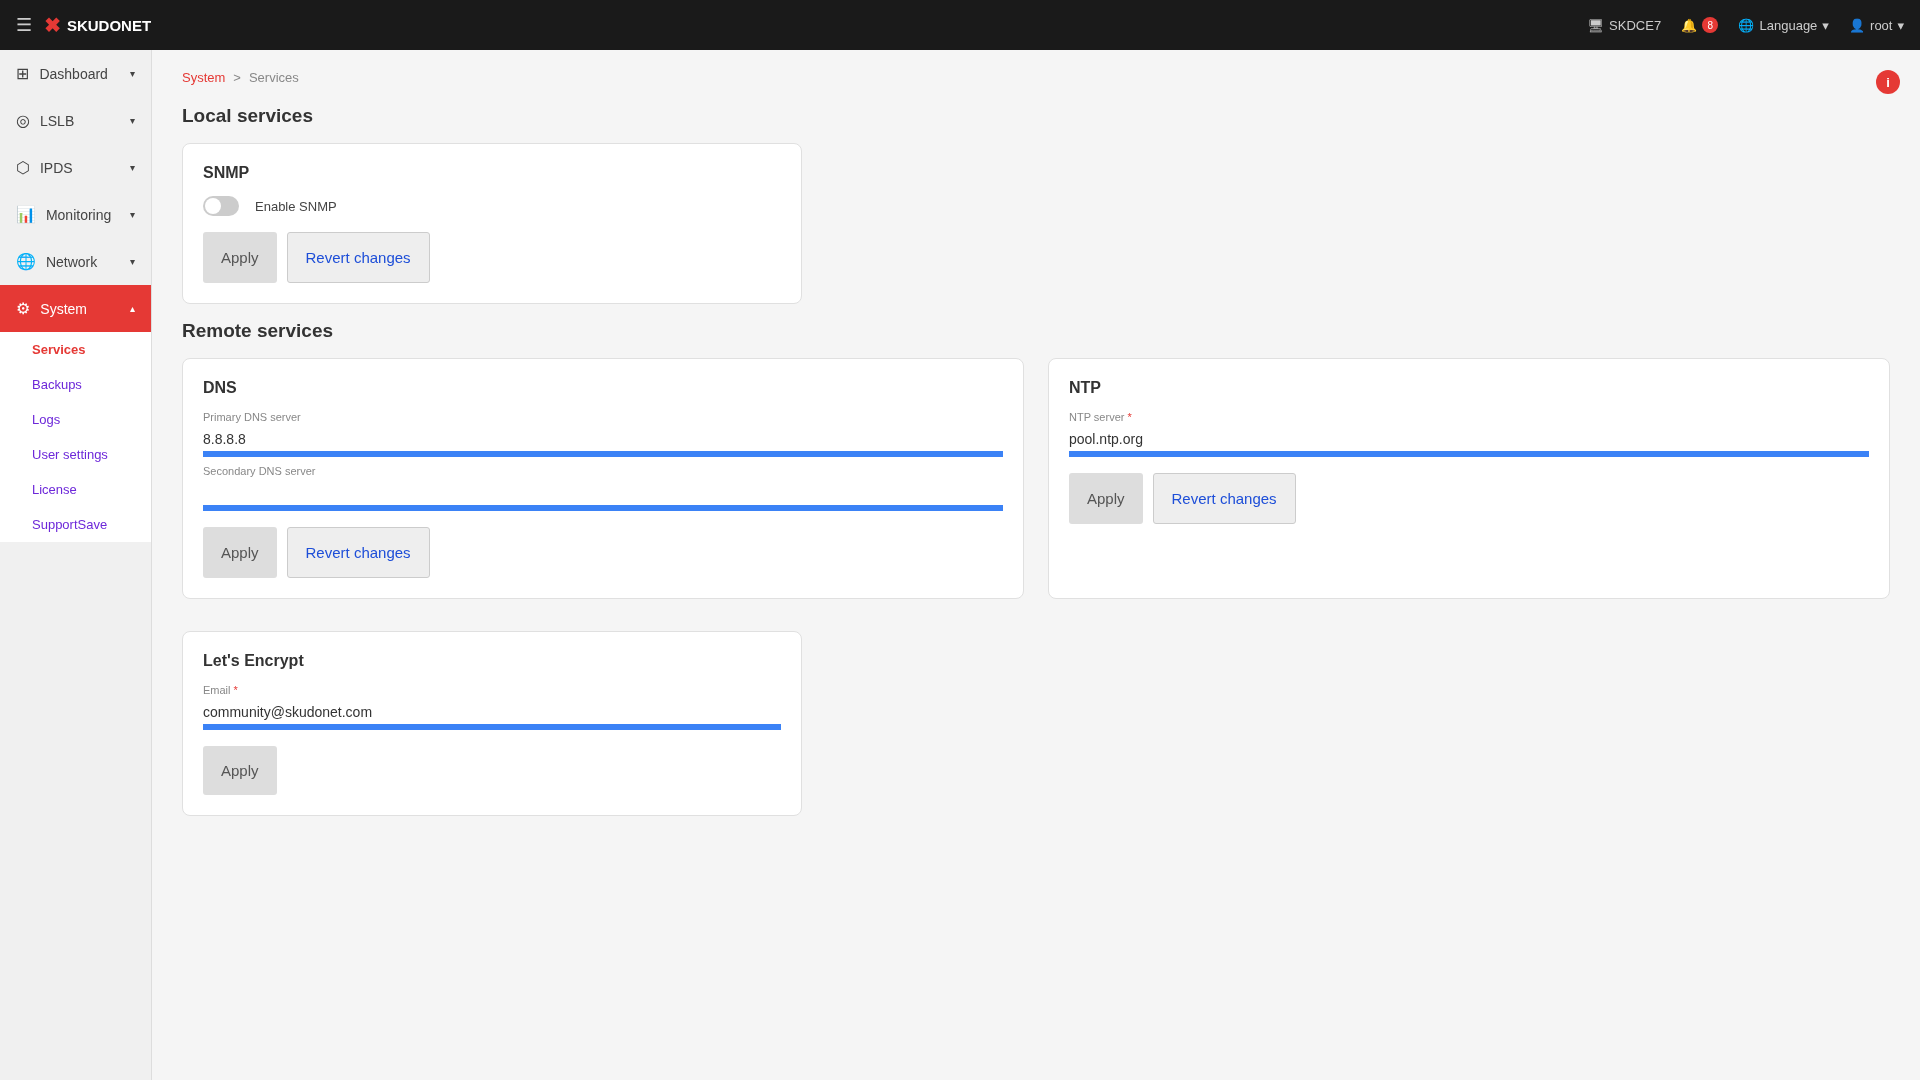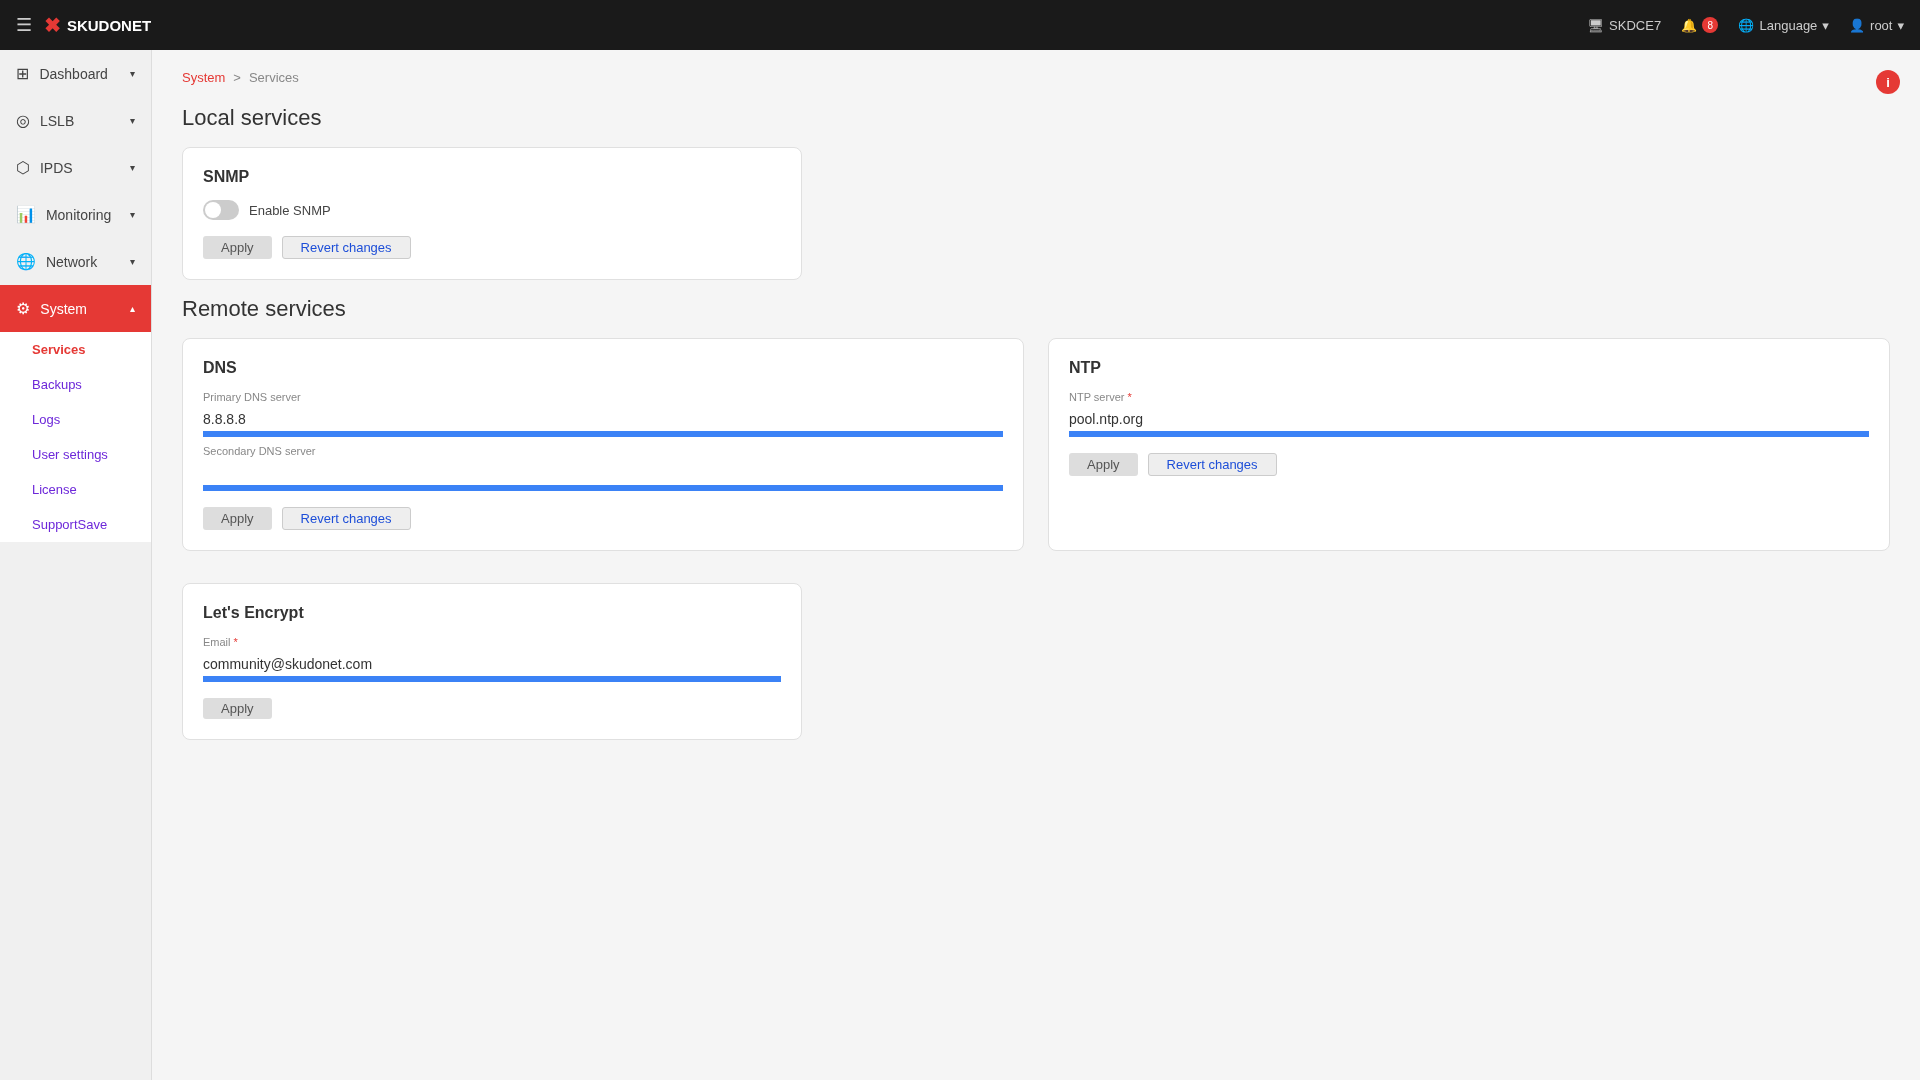--- a/index.html
+++ b/index.html
@@ -43,55 +43,55 @@
     
     .main { flex: 1; overflow-y: auto; padding: 20px 30px; background: #f5f5f5; }
 
     
     .breadcrumb { display: flex; align-items: center; gap: 8px; margin-bottom: 20px; font-size: 13px; }
     .breadcrumb-link { color: #e53935; cursor: pointer; text-decoration: none; }
     .breadcrumb-sep { color: #888; }
     .breadcrumb-current { color: #888; }
 
     
-    .section-title { font-size: 22px; color: #333; font-weight: 400; margin-bottom: 16px; }
+    .section-title { font-size: 19px; color: #333; font-weight: 700; margin-bottom: 16px; }
 
     
     .card { background: white; border: 1px solid #e0e0e0; border-radius: 8px; padding: 20px; margin-bottom: 16px; }
     .card-title { font-size: 16px; font-weight: 600; color: #333; margin-bottom: 14px; }
 
     .cards-row { display: grid; grid-template-columns: 1fr 1fr; gap: 24px; margin-bottom: 16px; }
 
     
     .form-field { margin-bottom: 8px; }
     .form-label { font-size: 11px; color: #888; margin-bottom: 4px; display: block; }
     .form-label .required { color: #e53935; }
     .form-input {
       width: 100%; border: none; border-bottom: 6px solid #3b82f6;
       padding: 4px 0; font-size: 14px; color: #333; background: transparent;
       outline: none;
     }
 
     
-    .toggle-row { display: flex; align-items: center; gap: 10px; margin-bottom: 16px; }
+    .toggle-row { display: flex; align-items: center; gap: 16px; margin-bottom: 16px; }
     .toggle { position: relative; width: 36px; height: 20px; }
     .toggle-slider {
       position: absolute; top: 0; left: 0; right: 0; bottom: 0;
       background: #ccc; border-radius: 20px; cursor: pointer;
       transition: .2s;
     }
     .toggle-slider::before {
       content: ''; position: absolute;
       width: 16px; height: 16px; border-radius: 50%;
       background: white; top: 2px; left: 2px; transition: .2s;
     }
     .toggle-label { font-size: 13px; color: #444; }
 
     
-    .btn { padding: 3px 18px; border: none; border-radius: 3px; font-size: 13px; cursor: pointer; }
+    .btn { padding: 16px 18px; border: none; border-radius: 3px; font-size: 15px; cursor: pointer; }
     .btn-apply { background: #ddd; color: #555; }
     .btn-revert { background: #eee; color: #1d4ed8; border: 1px solid #ccc; }
     .btn-row { display: flex; gap: 10px; margin-top: 16px; }
 
     
     .info-icon {
       position: fixed; top: 70px; right: 20px;
       background: #e53935; color: white; border-radius: 50%;
       width: 24px; height: 24px; display: flex; align-items: center; justify-content: center;
       font-size: 13px; font-weight: bold; cursor: pointer;

